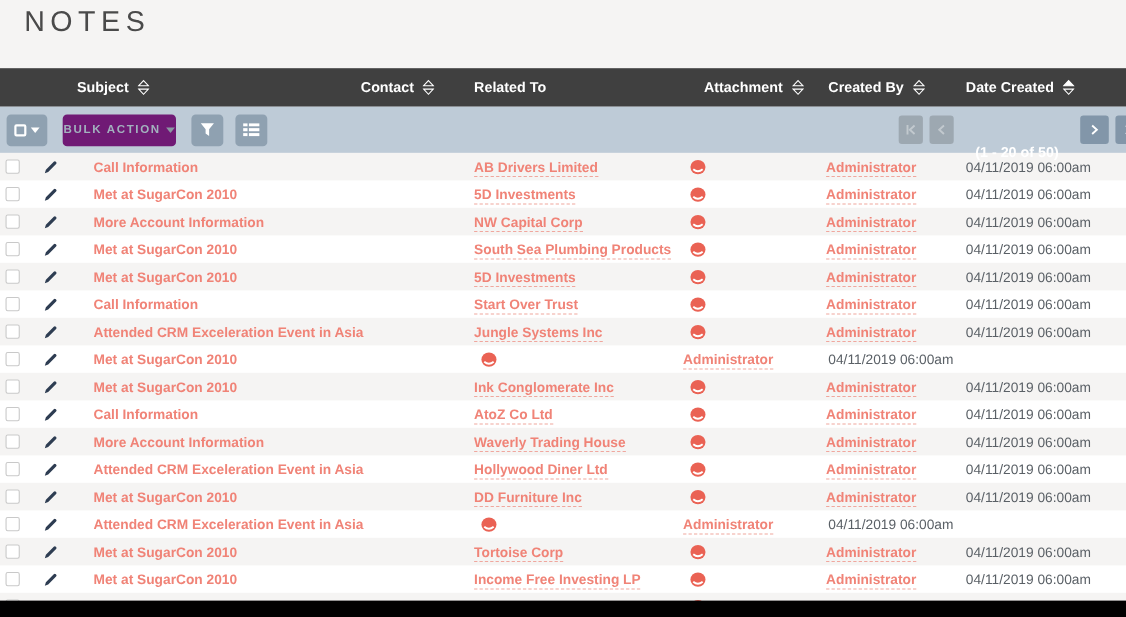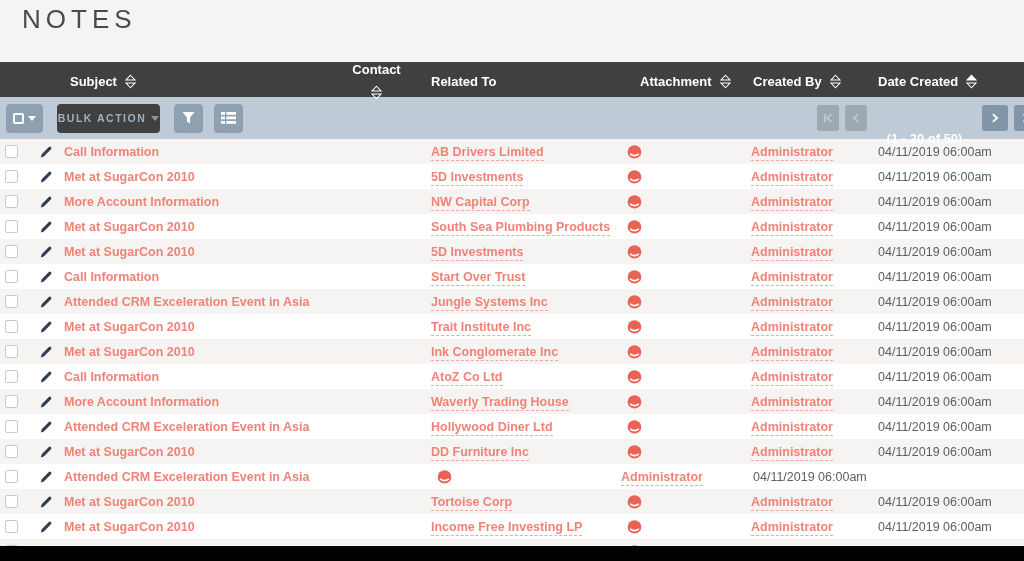--- a/index.html
+++ b/index.html
@@ -11,57 +11,57 @@
     letter-spacing:5px; color:#4a4a4a; }
 
   .listview { position:absolute; top:62px; left:0; width:1024px; }
 
   .grid-row { display:grid; grid-template-columns:30px 32px 263px 100px 190px 130px 125px minmax(0,1fr); align-items:center; }
 
   
   .thead { height:35px; background:#404040; color:#fff; font-size:13px; font-weight:bold; }
   .th { display:flex; align-items:center; gap:8px; white-space:nowrap; }
   .th.c-subject { padding-left:8px; }
-  .th.c-contact { padding-left:3px;flex-direction:column; }
+  .th.c-contact { padding-left:3px; }
   .th.c-related { padding-left:6px; }
   .th.c-attach  { padding-left:25px; }
   .th.c-createdby { padding-left:8px;text-align:right; }
   .th.c-date { padding-left:8px; }
   .sorticon { flex:0 0 auto; cursor:pointer; }
   .sorticon path { fill:none; stroke:#fff; stroke-width:1.1; }
   .sorticon.sort-asc .tri-up { fill:#fff; }
 
   
   .toolbar { height:42px; background:#becbd7; display:flex; align-items:center; padding-left:6px; overflow:visible; }
   .btn { border:none; border-radius:4px; height:29px; cursor:pointer; display:flex; align-items:center; justify-content:center; }
   .select-btn { width:37px; background:#8fa1b1; gap:4px; }
   .cb-outline { width:11px; height:11px; border:2px solid #fff; border-radius:2px; background:transparent; }
   .caret-sm { width:0; height:0; border-left:4px solid transparent; border-right:4px solid transparent; border-top:5px solid #fff; }
-  .bulk { width:103px; margin-left:14px; background:#404040; color:#a2b1be; font-size:10.5px;
+  .bulk { width:103px; margin-left:14px; background:#701a75; color:#a2b1be; font-size:10.5px;
     font-weight:bold; letter-spacing:1.5px; gap:5px; }
   .bulk .caret-sm { border-top-color:#8b97a3; }
   .iconbtn { width:29px; margin-left:14px; background:#8fa1b1; }
   .iconbtn + .iconbtn { margin-left:11px; }
 
   .pager { margin-left:auto; margin-right:-16px; display:flex; align-items:center; gap:6px; }
   .pg { width:22px; height:26px; border:none; border-radius:3px; display:flex; align-items:center; justify-content:center; }
   .pg svg { stroke:#fff; stroke-width:2; fill:none; }
   .pg.disabled { background:#9da8b1; cursor:default; }
   .pg.disabled svg { opacity:.38; }
   .pg.enabled { background:#8296a9; cursor:pointer; width:26px; }
   .pager-label { width:103px; text-align:center; color:#fff; font-size:13px; font-weight:bold; white-space:nowrap;margin-top:40px; }
 
   
   .row { height:25px; background:#fff; font-size:12.5px; }
   .row.odd { background:#f5f4f3; }
   .cb { width:13px; height:13px; border:1px solid #c9c9c9; border-radius:2px; background:#fff; margin-left:5px; display:block; cursor:pointer; }
   .c-editcell { display:flex; justify-content:center; cursor:pointer; }
   a.lnk { color:#f08377; font-weight:bold; text-decoration:none; cursor:pointer; white-space:nowrap; }
   a.dashed { border-bottom:1px dashed #f0a79e; padding-bottom:1px; }
-  .cell.c-subject { padding-left:2px; }
+  .cell.c-subject { padding-left:2px;margin-left:21px; }
   .cell.c-related { padding-left:6px; }
   .cell.c-attach { padding-left:12px; display:flex; align-items:center; }
   .cell.c-createdby { padding-left:6px; }
   .cell.c-date { padding-left:8px; color:#5a6066; white-space:nowrap; }
   .eye { cursor:pointer; display:inline-flex; }
 
   .bottom-bar { position:absolute; left:0; bottom:0; width:1024px; height:15px; background:#010101; z-index:20; }
 </style>
 </head>
 <body>
@@ -413,23 +413,20 @@
           <svg width="14" height="14" viewBox="0 0 16 16">
               <path d="M2 14.2 L3.1 10.6 L11.3 2.4 Q12.4 1.3 13.5 2.4 L13.7 2.6 Q14.8 3.7 13.7 4.8 L5.5 13 Z" fill="#2e3d52"></path>
             </svg>
         </div>
         <div class="cell c-subject">
           <a class="lnk">Met at SugarCon 2010</a>
         </div>
         <div class="cell c-contact">
           <span></span>
         </div>
-        <div class="cell c-related">
-          <a class="lnk dashed">Trait Institute Inc</a>
-        </div>
         <div class="cell c-attach">
           <span class="eye">
             <svg width="15" height="14" viewBox="0 0 14 13">
                 <ellipse cx="7" cy="6.4" rx="6.4" ry="6.1" fill="#ea6254"></ellipse>
                 <path d="M3 8.2 Q7 11.6 11 8.2" stroke="#fff" stroke-width="1.6" fill="none"></path>
               </svg>
           </span>
         </div>
         <div class="cell c-createdby">
           <a class="lnk dashed">Administrator</a>

